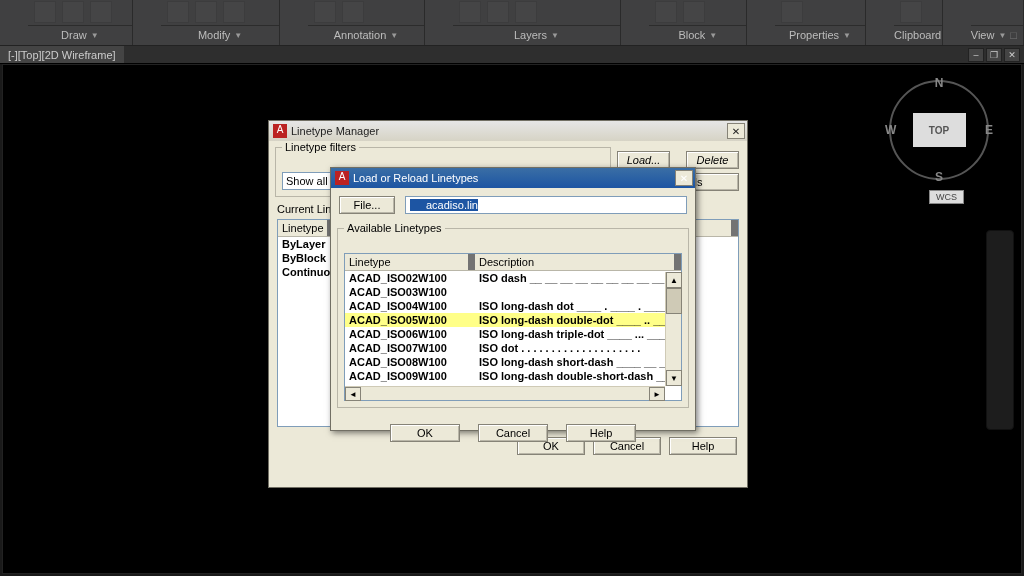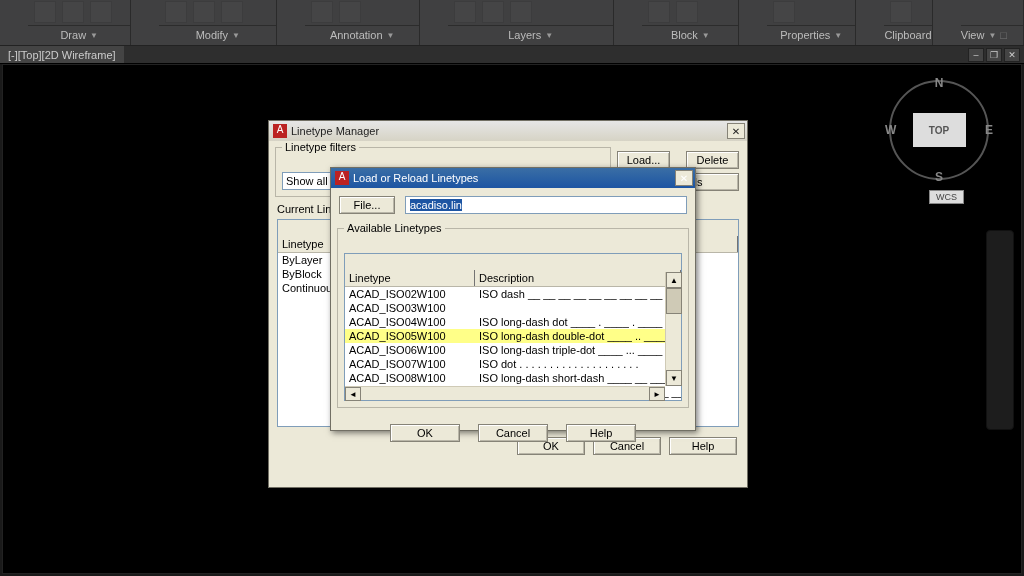--- a/index.html
+++ b/index.html
@@ -40,27 +40,27 @@
   .titlebar.active { background:linear-gradient(#3a6ea5,#1d55a3); color:#fff;}
   .app-ico { width:14px;height:14px; background:#b22; display:inline-block;}
   .app-ico::after{content:"A";display:block;text-align:center;color:#fff;font-size:10px;}
   .title-x { margin-left:auto; width:18px;height:16px;background:#ece9d8;border:1px solid #868377;display:flex;align-items:center;justify-content:center;font-size:10px;}
   .grp { border:1px solid #b9b6a8; margin:6px; position:relative; padding:24px 6px 6px;}
   .grp-lbl{position:absolute; top:-7px; left:6px; background:#ece9d8; padding:0 3px;}
   .w-btn { background:#ece9d8; border:1px solid #868377; box-shadow:inset 1px 1px #fff,inset -1px -1px #b9b6a8; padding:2px 0; text-align:center;}
   .w-select{background:#fff;border:1px solid #7f9db9;padding:1px 3px;display:flex;align-items:center;}
   .w-select .arrow{margin-left:auto;width:14px;height:14px;background:#dde5f3;border:1px solid #7f9db9;display:flex;align-items:center;justify-content:center;font-size:8px;}
   .w-input{background:#fff;border:1px solid #7f9db9;padding:2px 4px;}
-  .selected-text{background:#1d55a3;color:#fff;}
+  .selected-text{background:#1d55a3;color:#fff;padding-left:16px;}
 
   .listbox{background:#fff;border:1px solid #7f9db9;}
   .listhdr{display:flex;background:#ece9d8;border-bottom:1px solid #b9b6a8;}
-  .listhdr>div{padding:2px 4px;border-right:1px solid #737373;margin-top:16px;}
+  .listhdr>div{padding:2px 4px;border-right:7px solid #737373;}
   .listrow{display:flex;}
-  .listrow>div{padding:1px 4px;white-space:nowrap;overflow:hidden;}
+  .listrow>div{padding:1px 4px;white-space:nowrap;overflow:hidden;font-weight:bold;}
 
   .biglist { position:relative; height:148px;}
   .biglist .scroll{position:absolute;right:0;top:18px;bottom:14px;width:16px;background:#ece9d8;border-left:1px solid #cfcab6;}
   .scroll .sbtn{width:16px;height:16px;background:#ece9d8;border:1px solid #868377;display:flex;align-items:center;justify-content:center;font-size:8px;}
   .scroll .thumb{position:absolute;top:16px;width:16px;height:26px;background:#cfcab6;border:1px solid #868377;}
   .hscroll{position:absolute;left:0;right:16px;bottom:0;height:14px;background:#ece9d8;border-top:1px solid #cfcab6;display:flex;}
   .hscroll .sbtn{width:16px;height:14px;background:#ece9d8;border:1px solid #868377;display:flex;align-items:center;justify-content:center;font-size:8px;}
 
   .hl-row{background:#ffff88;}
   .cursor-hl{position:absolute; left:513px; top:300px; width:22px; height:14px; border-radius:50%; background: radial-gradient(circle,#ffec3a 0%,rgba(255,236,58,0) 70%); pointer-events:none;}
@@ -150,21 +150,21 @@
     <div class="ribbon-panel" style="width:60px">
       <div class="ribbon-icons">
           <div class="ribbon-ico"></div>
         </div>
       <div class="ribbon-label">
           <span>Clipboard</span>
         </div>
     </div>
     <div class="ribbon-panel" style="flex:1">
       <div class="ribbon-icons"></div>
-      <div class="ribbon-label" style="justify-content:flex-end;padding-right:16px;">
+      <div class="ribbon-label" style="justify-content:flex-end;padding-right:6px;">
           <span>View</span>
           <span class="chev">▼</span>
           <span style="color:#777;">□</span>
         </div>
     </div>
   </div>
 </div>
 
 <div class="doctabs">
   <div class="doctab">
@@ -199,21 +199,21 @@
 
   <div style="display:flex;">
     <div class="grp" style="flex:1">
       <span class="grp-lbl">Linetype filters</span>
       <div class="w-select" style="width:140px">
         <span>Show all l</span>
         <span class="arrow">▼</span>
       </div>
     </div>
     <div style="width:130px;padding:10px 8px 0 0;display:flex;flex-direction:column;gap:4px;">
-      <div style="display:flex;gap:16px;">
+      <div style="display:flex;gap:16px;font-style:italic;">
         <div class="w-btn" style="flex:1">Load...</div>
         <div class="w-btn" style="flex:1">Delete</div>
       </div>
       <div class="w-btn">ow details</div>
     </div>
   </div>
 
   <div style="padding:0 8px 4px;">Current Line</div>
 
   <div class="listbox" style="margin:0 8px;height:208px;">

